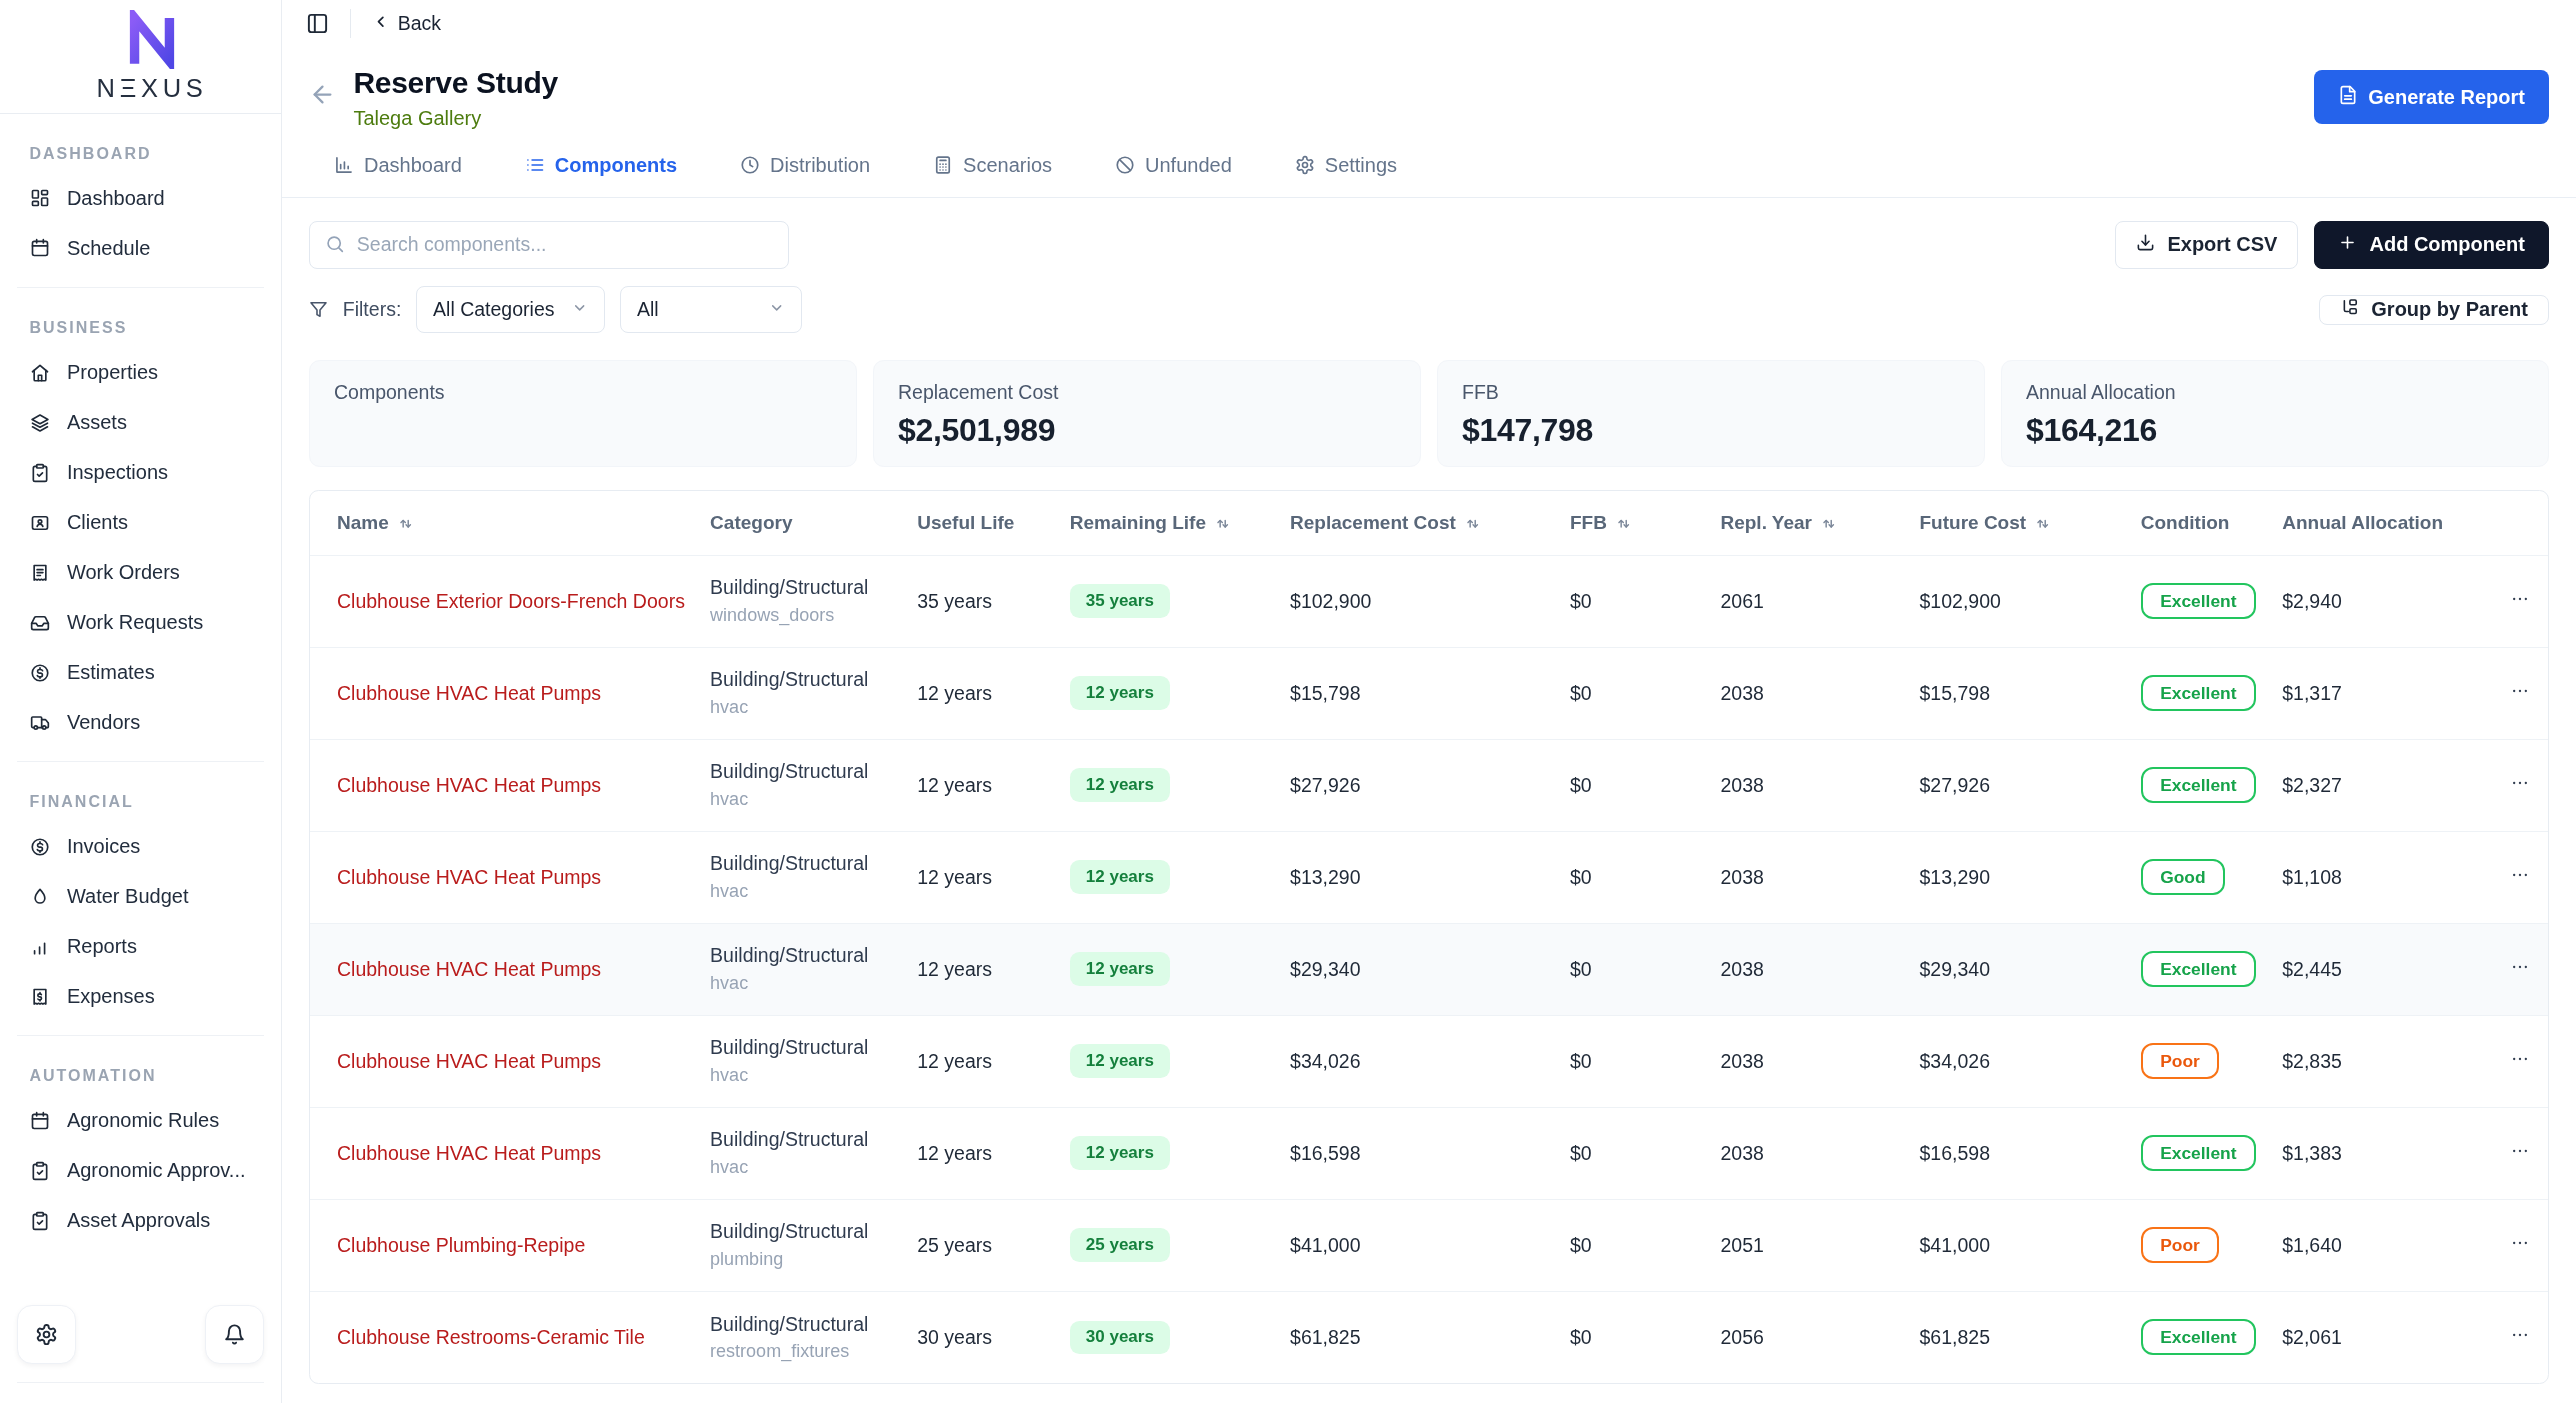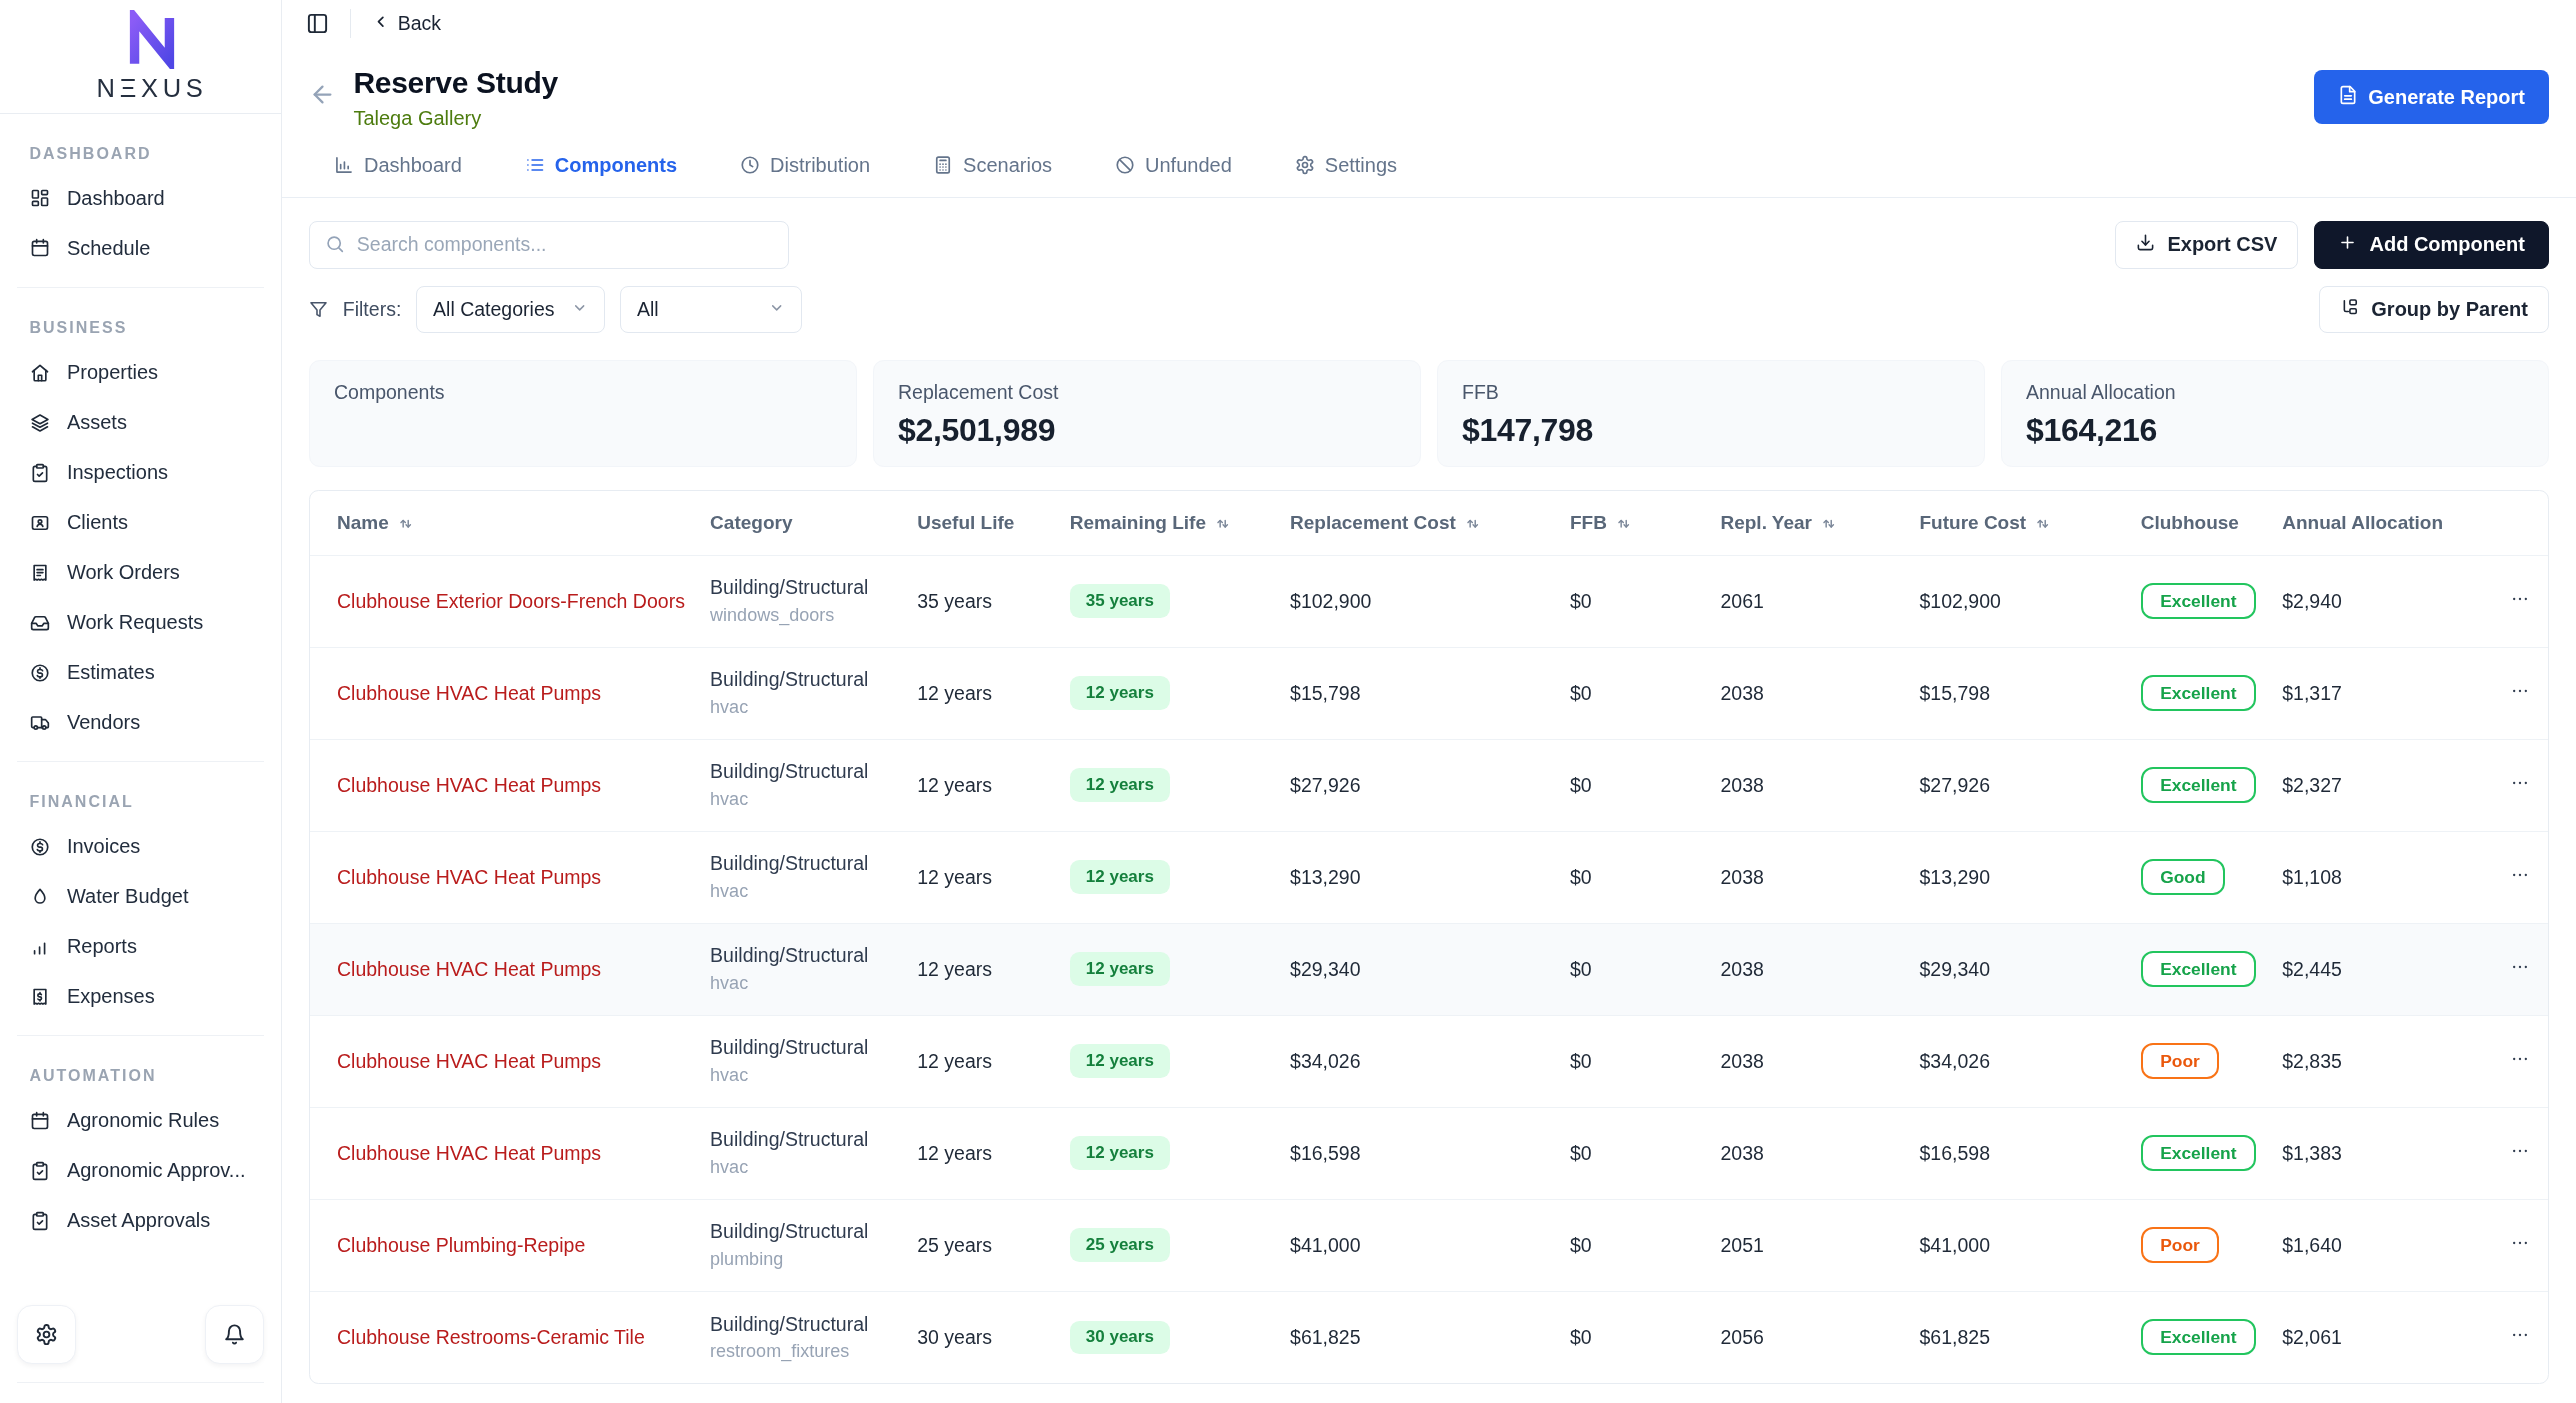--- a/index.html
+++ b/index.html
@@ -47,21 +47,21 @@
   .search input { border: none; outline: none; background: transparent; font-size: 19.5px; color: #1f2937; width: 100%; font-family: inherit; }
   .search input::placeholder { color: #9aa7b8; }
   .btn { height: 48px; border-radius: 8px; border: 1.3px solid #e2e8f0; background: #fff; font-size: 20px; font-weight: 600; color: #1b2433; display: inline-flex; align-items: center; gap: 12px; padding: 0 20px; cursor: pointer; font-family: inherit; white-space: nowrap; }
   .btn-export { margin-left: auto; }
   .btn-dark { background: #0f172a; border-color: #0f172a; color: #fff; margin-left: 16px; padding: 0 23px; }
   .row2 { margin-top: 17.4px; display: flex; align-items: center; gap: 14.8px; }
   .filters-label { font-size: 19.5px; font-weight: 500; color: #3f4c60; }
   .funnel { color: #49566b; display: flex; }
   .select { height: 47px; border: 1.3px solid #e2e8f0; border-radius: 8px; display: flex; align-items: center; justify-content: space-between; padding: 0 16px; font-size: 19.5px; color: #1b2433; width: 189px; background: #fff; cursor: pointer; }
   .select .ic { color: #8b95a5; }
-  .btn-group { margin-left: auto; height: 47px; }
+  .btn-group { margin-left: auto; height: 30px; }
 
   .stats { display: flex; gap: 16px; margin-top: 27px; }
   .stat { flex: 1; background: #f8fafc; border: 1.3px solid #f2f5f9; border-radius: 10.7px; padding: 20px 24px; height: 107px; }
   .stat-label { font-size: 19.5px; color: #49566b; }
   .stat-value { font-size: 32px; font-weight: 700; color: #17202e; margin-top: 8px; letter-spacing: -0.3px; }
 
   .table-card { margin-top: 23px; border: 1.3px solid #e7ecf2; border-radius: 9.4px; background: #fff; overflow: hidden; }
   table { width: 100%; border-collapse: collapse; table-layout: fixed; }
   thead th { height: 64px; font-size: 19px; font-weight: 600; color: #596779; text-align: left; vertical-align: middle; white-space: nowrap; }
   thead th.sortable { cursor: pointer; }
@@ -463,21 +463,21 @@
                     <path d="m5.5 10.5 3-3 3 3"></path>
                     <path d="M15.5 7.5v9"></path>
                     <path d="m12.5 13.5 3 3 3-3"></path>
                   </svg></th>
                 <th class="sortable"><span>Future Cost</span><svg class="ic sort-ic" width="17.4" height="17.4" viewBox="0 0 24 24" fill="none" stroke="currentColor" stroke-width="2" stroke-linecap="round" stroke-linejoin="round">
                     <path d="M8.5 16.5v-9"></path>
                     <path d="m5.5 10.5 3-3 3 3"></path>
                     <path d="M15.5 7.5v9"></path>
                     <path d="m12.5 13.5 3 3 3-3"></path>
                   </svg></th>
-                <th class=""><span>Clubhouse</span></th>
+                <th class=""><span>Condition</span></th>
                 <th class=""><span>Annual Allocation</span></th>
                 <th class="c-actions"></th>
               </tr>
             </thead>
           <tbody id="tbody">
               <tr>
                 <td class="c-name"><span class="name-txt">Clubhouse Exterior Doors-French Doors</span></td>
                 <td>
                   <div class="cat-main">Building/Structural</div>
                   <div class="cat-sub">windows_doors</div>

